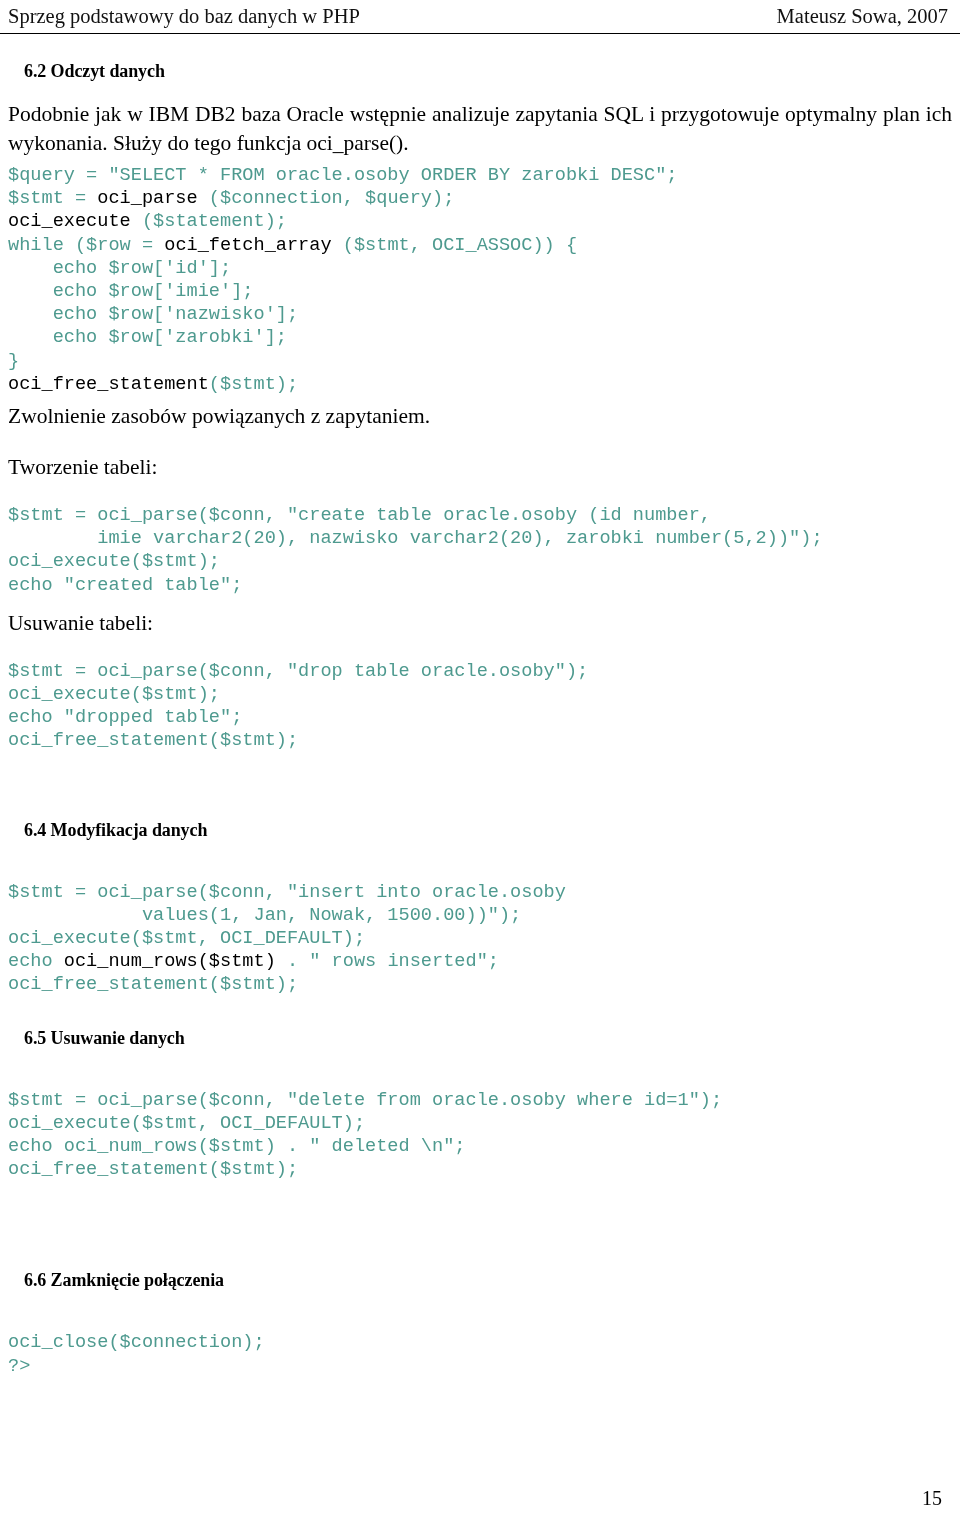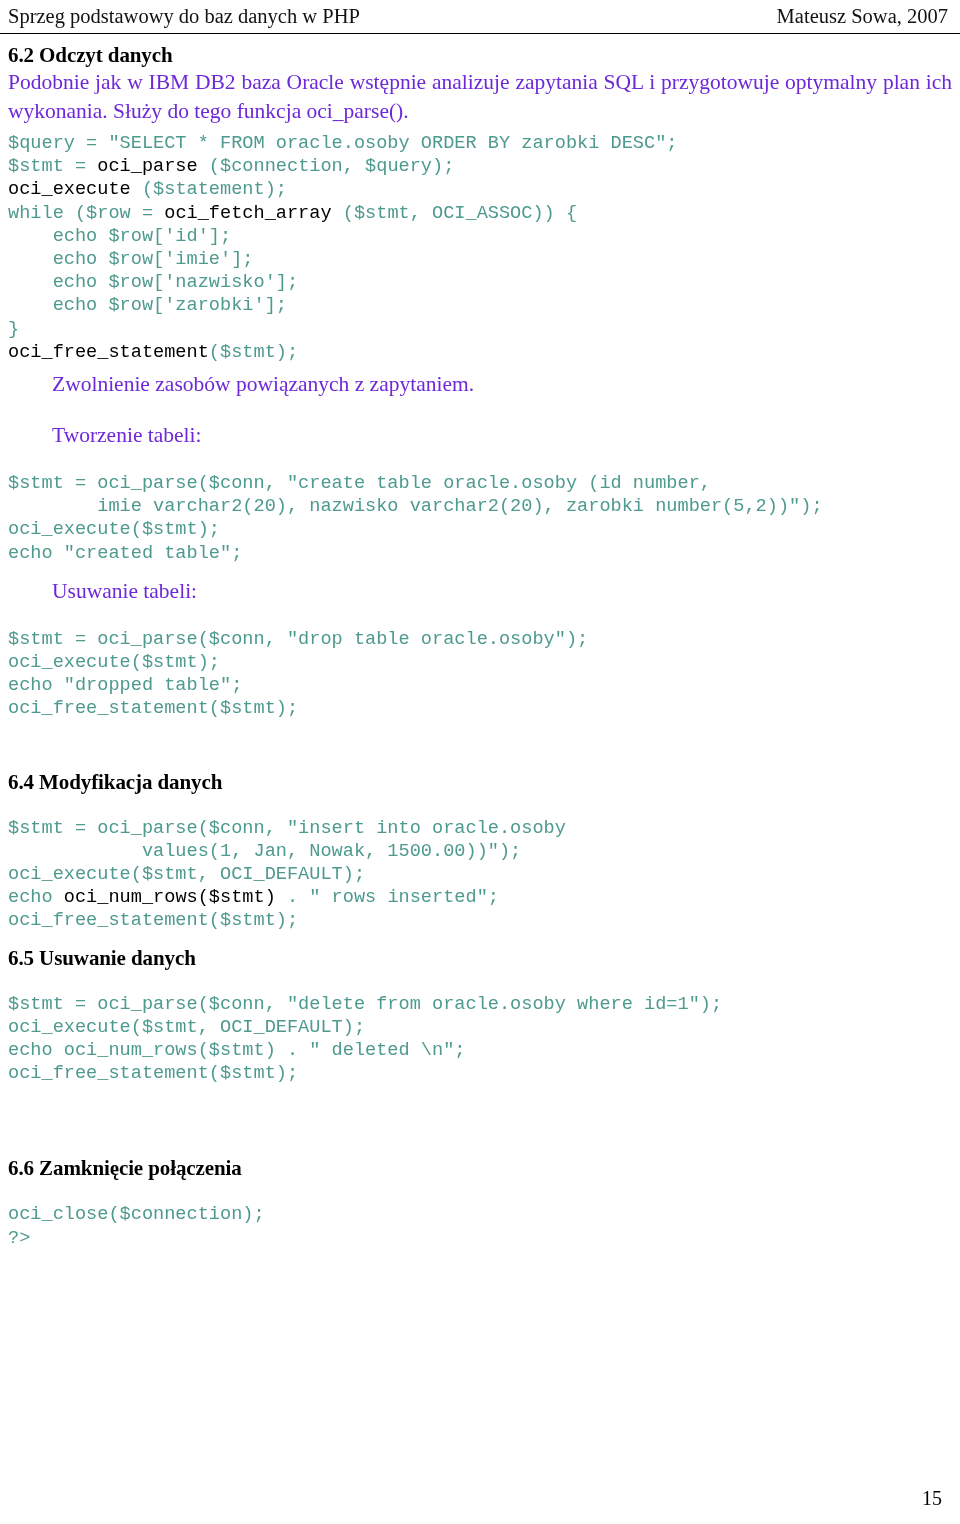--- a/index.html
+++ b/index.html
@@ -52,38 +52,38 @@
   .content {
     position: absolute;
     top: 42px;
     left: 8px;
     width: 944px;
   }
 
   h2.sec {
     font-family: "Liberation Serif", "DejaVu Serif", serif;
     font-weight: bold;
-    font-size: 21px;
+    font-size: 18px;
     line-height: 26px;
-    margin: 0;
+    margin: 16px;
     padding: 0;
     color: #000;
     letter-spacing: -0.1px;
   }
 
   p.para {
     font-family: "Liberation Serif", "DejaVu Serif", serif;
     font-size: 21.5px;
     line-height: 29px;
     margin: 0;
     padding: 0;
-    color: #6d28d9;
+    color: #000000;
     text-align: justify;
   }
-  p.para.nojust { text-align: left; margin-left: 44px; }
+  p.para.nojust { text-align: left; }
 
   
   pre.code {
     font-family: "Liberation Mono", "DejaVu Sans Mono", monospace;
     font-size: 18.6px;
     line-height: 23.2px;
     margin: 0;
     padding: 0;
     color: #4e9a8f;
     white-space: pre;

